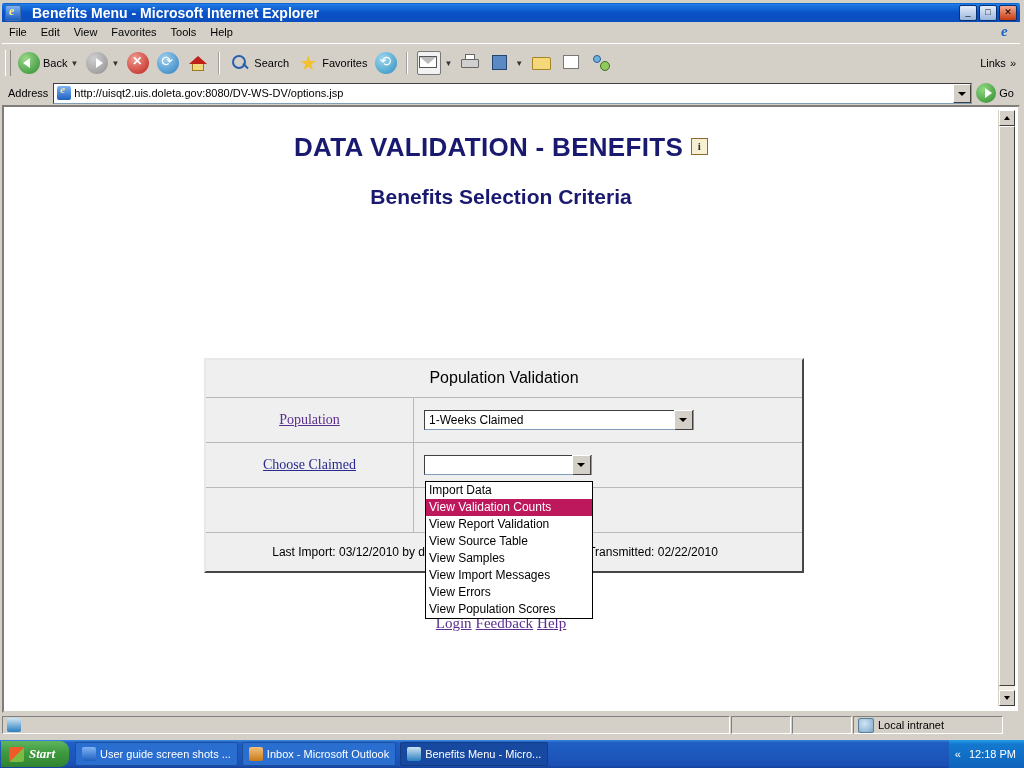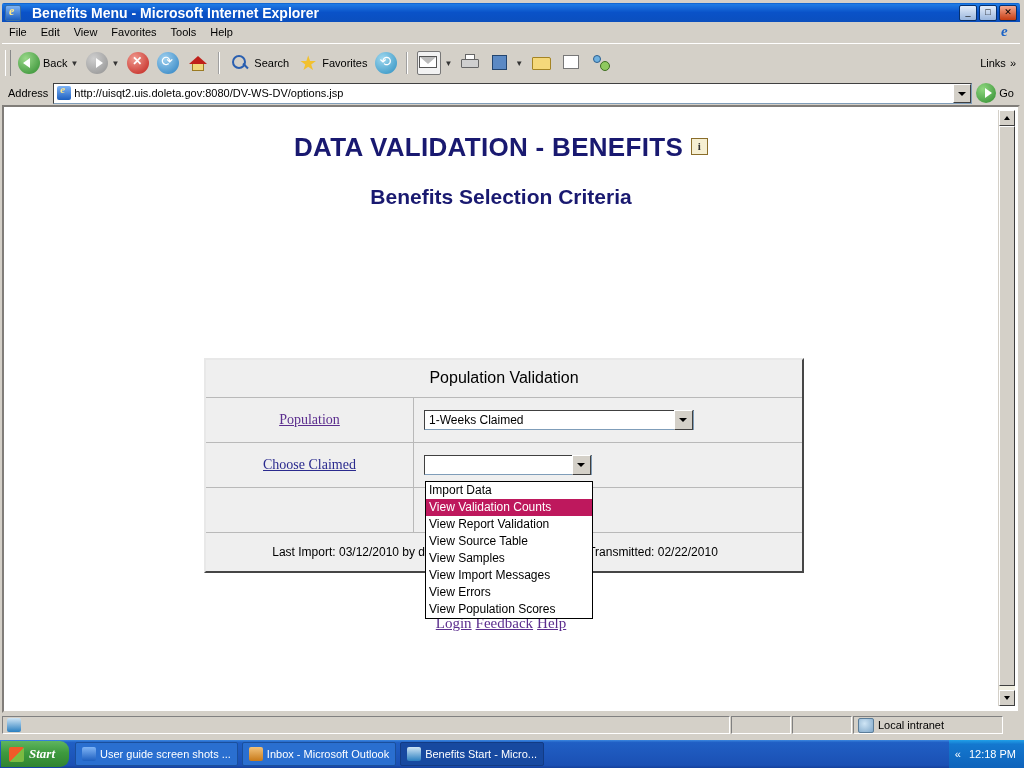--- a/index.html
+++ b/index.html
@@ -860,21 +860,21 @@
     <div class="tb-task">
       <span class="tico word"></span>
       <span>User guide screen shots ...</span>
     </div>
     <div class="tb-task">
       <span class="tico outlook"></span>
       <span>Inbox - Microsoft Outlook</span>
     </div>
     <div class="tb-task active">
       <span class="tico ie"></span>
-      <span>Benefits Start - Micro...</span>
+      <span>Benefits Menu - Micro...</span>
     </div>
     <div class="tray">
       <span class="chev">«</span>
       <span>12:18 PM</span>
     </div>
   </div>
 
 </div>
 
 </body></html>

